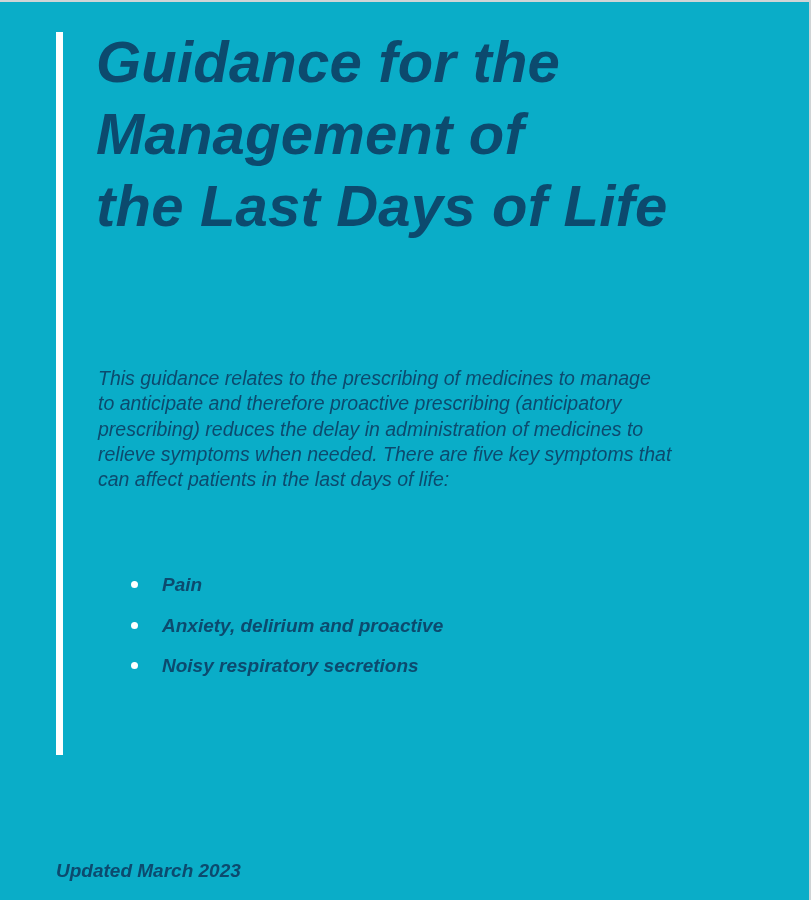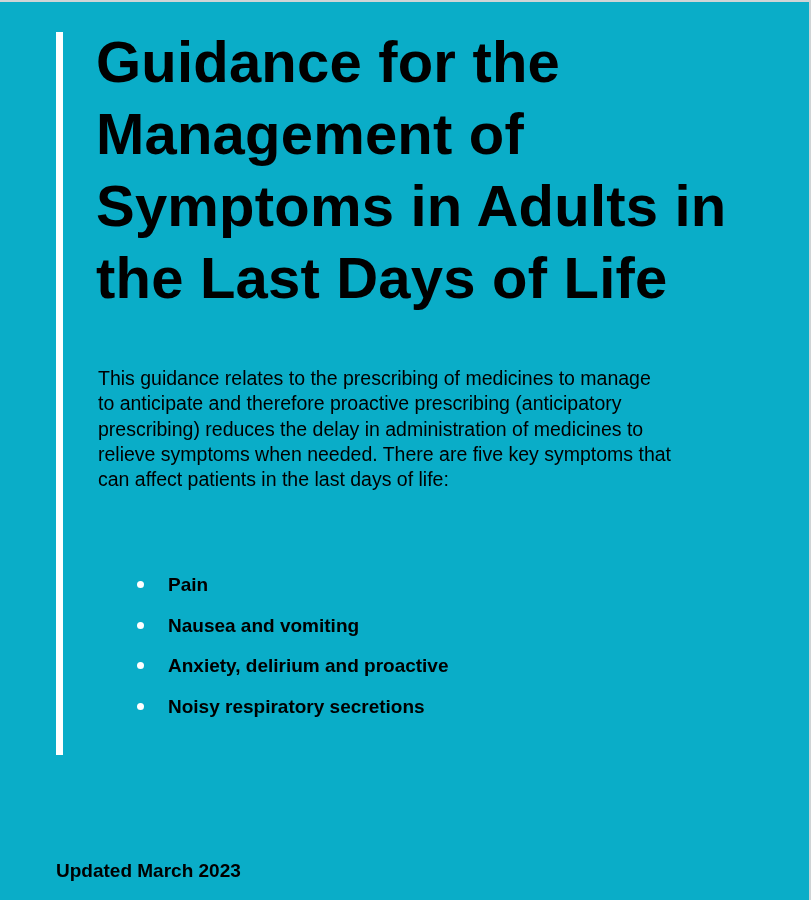--- a/index.html
+++ b/index.html
@@ -13,21 +13,22 @@
       background: #d0d4d6;
       font-family: "Liberation Sans", "DejaVu Sans", sans-serif;
     }
     .page {
       position: absolute;
       left: 0;
       top: 2px;
       width: 809px;
       height: 898px;
       background: #0aadc8;
-      color: #000000;
+      color: #0c4a6e;
+      font-style: italic;
     }
     .accent-bar {
       position: absolute;
       left: 56px;
       top: 30px;
       width: 7px;
       height: 723px;
       background: #ffffff;
     }
     .title {
@@ -47,21 +48,21 @@
       left: 98px;
       top: 364px;
       width: 640px;
       margin: 0;
       font-size: 19.5px;
       line-height: 25.3px;
     }
     .intro span { display: block; white-space: nowrap; }
     .symptoms {
       position: absolute;
-      left: 104px;
+      left: 98px;
       top: 570px;
       margin: 0;
       padding: 0;
       list-style: none;
     }
     .symptoms li {
       position: relative;
       height: 40.5px;
       font-weight: bold;
       font-size: 19px;
@@ -90,43 +91,38 @@
   </style>
 </head>
 <body>
 
 <div class="page">
   <div class="accent-bar"></div>
 
   <h1 class="title">
     <span>Guidance for the</span>
     <span>Management of</span>
-    <span>Symptoms in Adults in</span>
     <span>the Last Days of Life</span>
   </h1>
 
   <p class="intro">
     <span>This guidance relates to the prescribing of medicines to manage</span>
     <span>to anticipate and therefore proactive prescribing (anticipatory</span>
     <span>prescribing) reduces the delay in administration of medicines to</span>
     <span>relieve symptoms when needed. There are five key symptoms that</span>
     <span>can affect patients in the last days of life:</span>
   </p>
 
   <ul class="symptoms">
     <li>
       <span class="bullet"></span>
       <span>Pain</span>
     </li>
     <li>
       <span class="bullet"></span>
-      <span>Nausea and vomiting</span>
-    </li>
-    <li>
-      <span class="bullet"></span>
       <span>Anxiety, delirium and proactive</span>
     </li>
     <li>
       <span class="bullet"></span>
       <span>Noisy respiratory secretions</span>
     </li>
   </ul>
 
   <p class="updated">Updated March 2023</p>
 </div>

